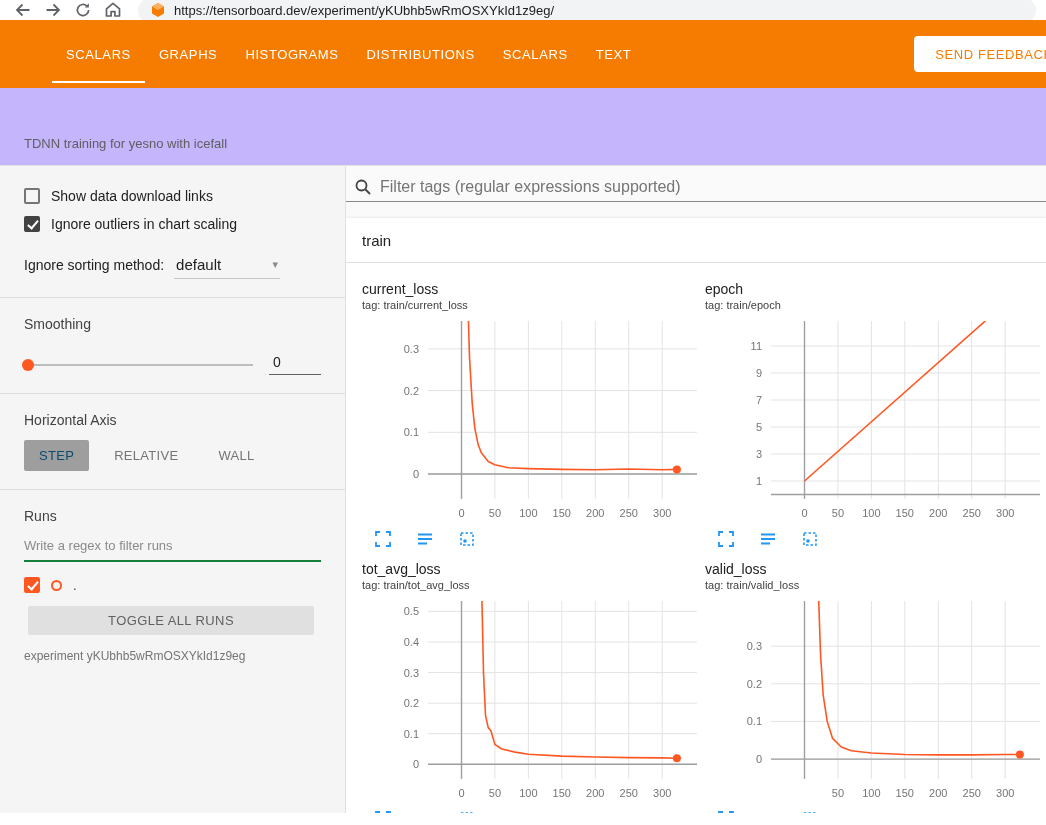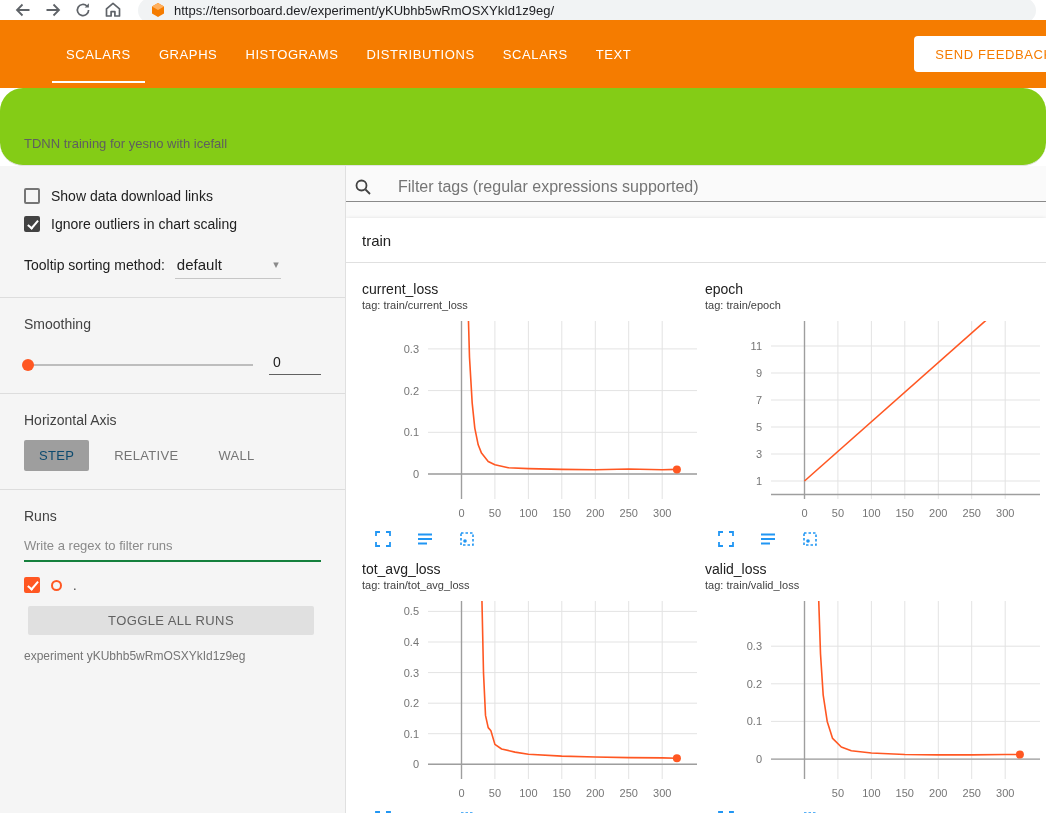--- a/index.html
+++ b/index.html
@@ -20,21 +20,21 @@
   
   .app-header{height:68px;background:var(--accent);display:flex;align-items:stretch;padding:0 0 0 24px;position:relative;overflow:hidden;}
   .brand{color:#fff;font-size:20px;font-weight:bold;display:flex;align-items:center;}
   .nav-tabs{display:flex;margin-left:28px;align-items:stretch;}
   .nav-tab{color:#fff;font-size:13px;letter-spacing:.6px;padding:0 14px;display:flex;align-items:center;position:relative;cursor:pointer;}
   .nav-tab.active::after{content:"";position:absolute;left:0;right:0;bottom:5px;height:2px;background:#fff;}
   .feedback-btn{position:absolute;right:-28px;top:16px;height:36px;width:160px;background:#fff;color:var(--accent);
     border:none;border-radius:4px;font-size:13px;letter-spacing:.6px;padding:0 16px;cursor:pointer;font-family:inherit;}
 
   
-  .exp-bar{height:78px;background:#84cc16;display:flex;align-items:flex-end;padding:0 0 14px 24px;border-bottom:1px solid #e3e3e3;border-radius:23px;}
+  .exp-bar{height:78px;background:#c4b5fd;display:flex;align-items:flex-end;padding:0 0 14px 24px;border-bottom:1px solid #e3e3e3;}
   .exp-title{font-size:13px;color:#5f5f5f;}
 
   
   .content{display:flex;height:647px;}
   .sidebar{width:346px;flex-shrink:0;background:#f5f5f5;border-right:1px solid #e0e0e0;padding:16px 24px 0 24px;overflow:hidden;color:#212121;}
   .main{flex:1;background:#fafafa;overflow:hidden;}
 
   
   .check-row{display:flex;align-items:center;gap:11px;height:28px;cursor:pointer;}
   .checkbox{width:16px;height:16px;border:2px solid #757575;border-radius:2px;background:transparent;position:relative;flex-shrink:0;}
@@ -57,21 +57,21 @@
   .axis-btn.selected{background:#9e9e9e;color:#0c4a6e;}
   .runs-input{display:block;width:100%;border:none;border-bottom:2px solid #15803d;background:transparent;font-size:13px;color:#212121;padding:8px 0 7px 0;margin-top:6px;outline:none;font-family:inherit;}
   .runs-input::placeholder{color:#8a8a8a;}
   .run-row{display:flex;align-items:center;gap:11px;margin-top:12px;height:22px;}
   .run-circle{width:11px;height:11px;border-radius:50%;border:2px solid var(--series);flex-shrink:0;cursor:pointer;}
   .run-name{font-size:13px;color:#424242;}
   .toggle-btn{display:block;margin:10px 0 0 4px;width:286px;height:29px;background:#e0e0e0;border:none;border-radius:2px;color:#616161;font-size:13px;letter-spacing:.4px;cursor:pointer;font-family:inherit;}
   .exp-name{margin-top:14px;font-size:12px;color:#757575;}
 
   
-  .filter-row{height:30px;margin-top:6px;display:flex;align-items:center;gap:24px;padding-left:8px;border-bottom:1px solid #8a8a8a;}
+  .filter-row{height:30px;margin-top:6px;display:flex;align-items:center;gap:6px;padding-left:8px;border-bottom:1px solid #8a8a8a;}
   .filter-input{flex:1;border:none;background:transparent;font-size:16px;color:#212121;outline:none;font-family:inherit;}
   .filter-input::placeholder{color:#757575;}
   .card{background:#fff;margin-top:16px;box-shadow:0 1px 4px rgba(0,0,0,.18);min-height:600px;}
   .card-header{height:45px;line-height:45px;padding-left:16px;font-size:15px;color:#212121;border-bottom:1px solid #e0e0e0;cursor:pointer;}
   .charts-grid{display:flex;flex-wrap:wrap;column-gap:6px;row-gap:12px;padding:18px 0 0 16px;}
   .chart-card{width:337px;}
   .chart-title{font-size:14px;color:#212121;}
   .chart-tag{font-size:11px;color:#424242;margin-top:2px;}
   .chart-svg{display:block;margin-top:6px;background:#fff;}
   .chart-svg text{fill:#757575;font-size:11px;font-family:"Liberation Sans",sans-serif;}
@@ -135,21 +135,21 @@
     <div class="check-row">
       <span class="checkbox"></span>
       <span class="check-label">Show data download links</span>
     </div>
     <div class="check-row">
       <span class="checkbox checked"></span>
       <span class="check-label">Ignore outliers in chart scaling</span>
     </div>
 
     <div class="tooltip-row">
-      <span class="tooltip-label">Tooltip sorting method:</span>
+      <span class="tooltip-label">Ignore sorting method:</span>
       <span class="select">
         <span>default</span>
         <span class="caret">▾</span>
       </span>
     </div>
 
     <div class="divider"></div>
 
     <div class="side-label">Smoothing</div>
     <div class="slider-row">

